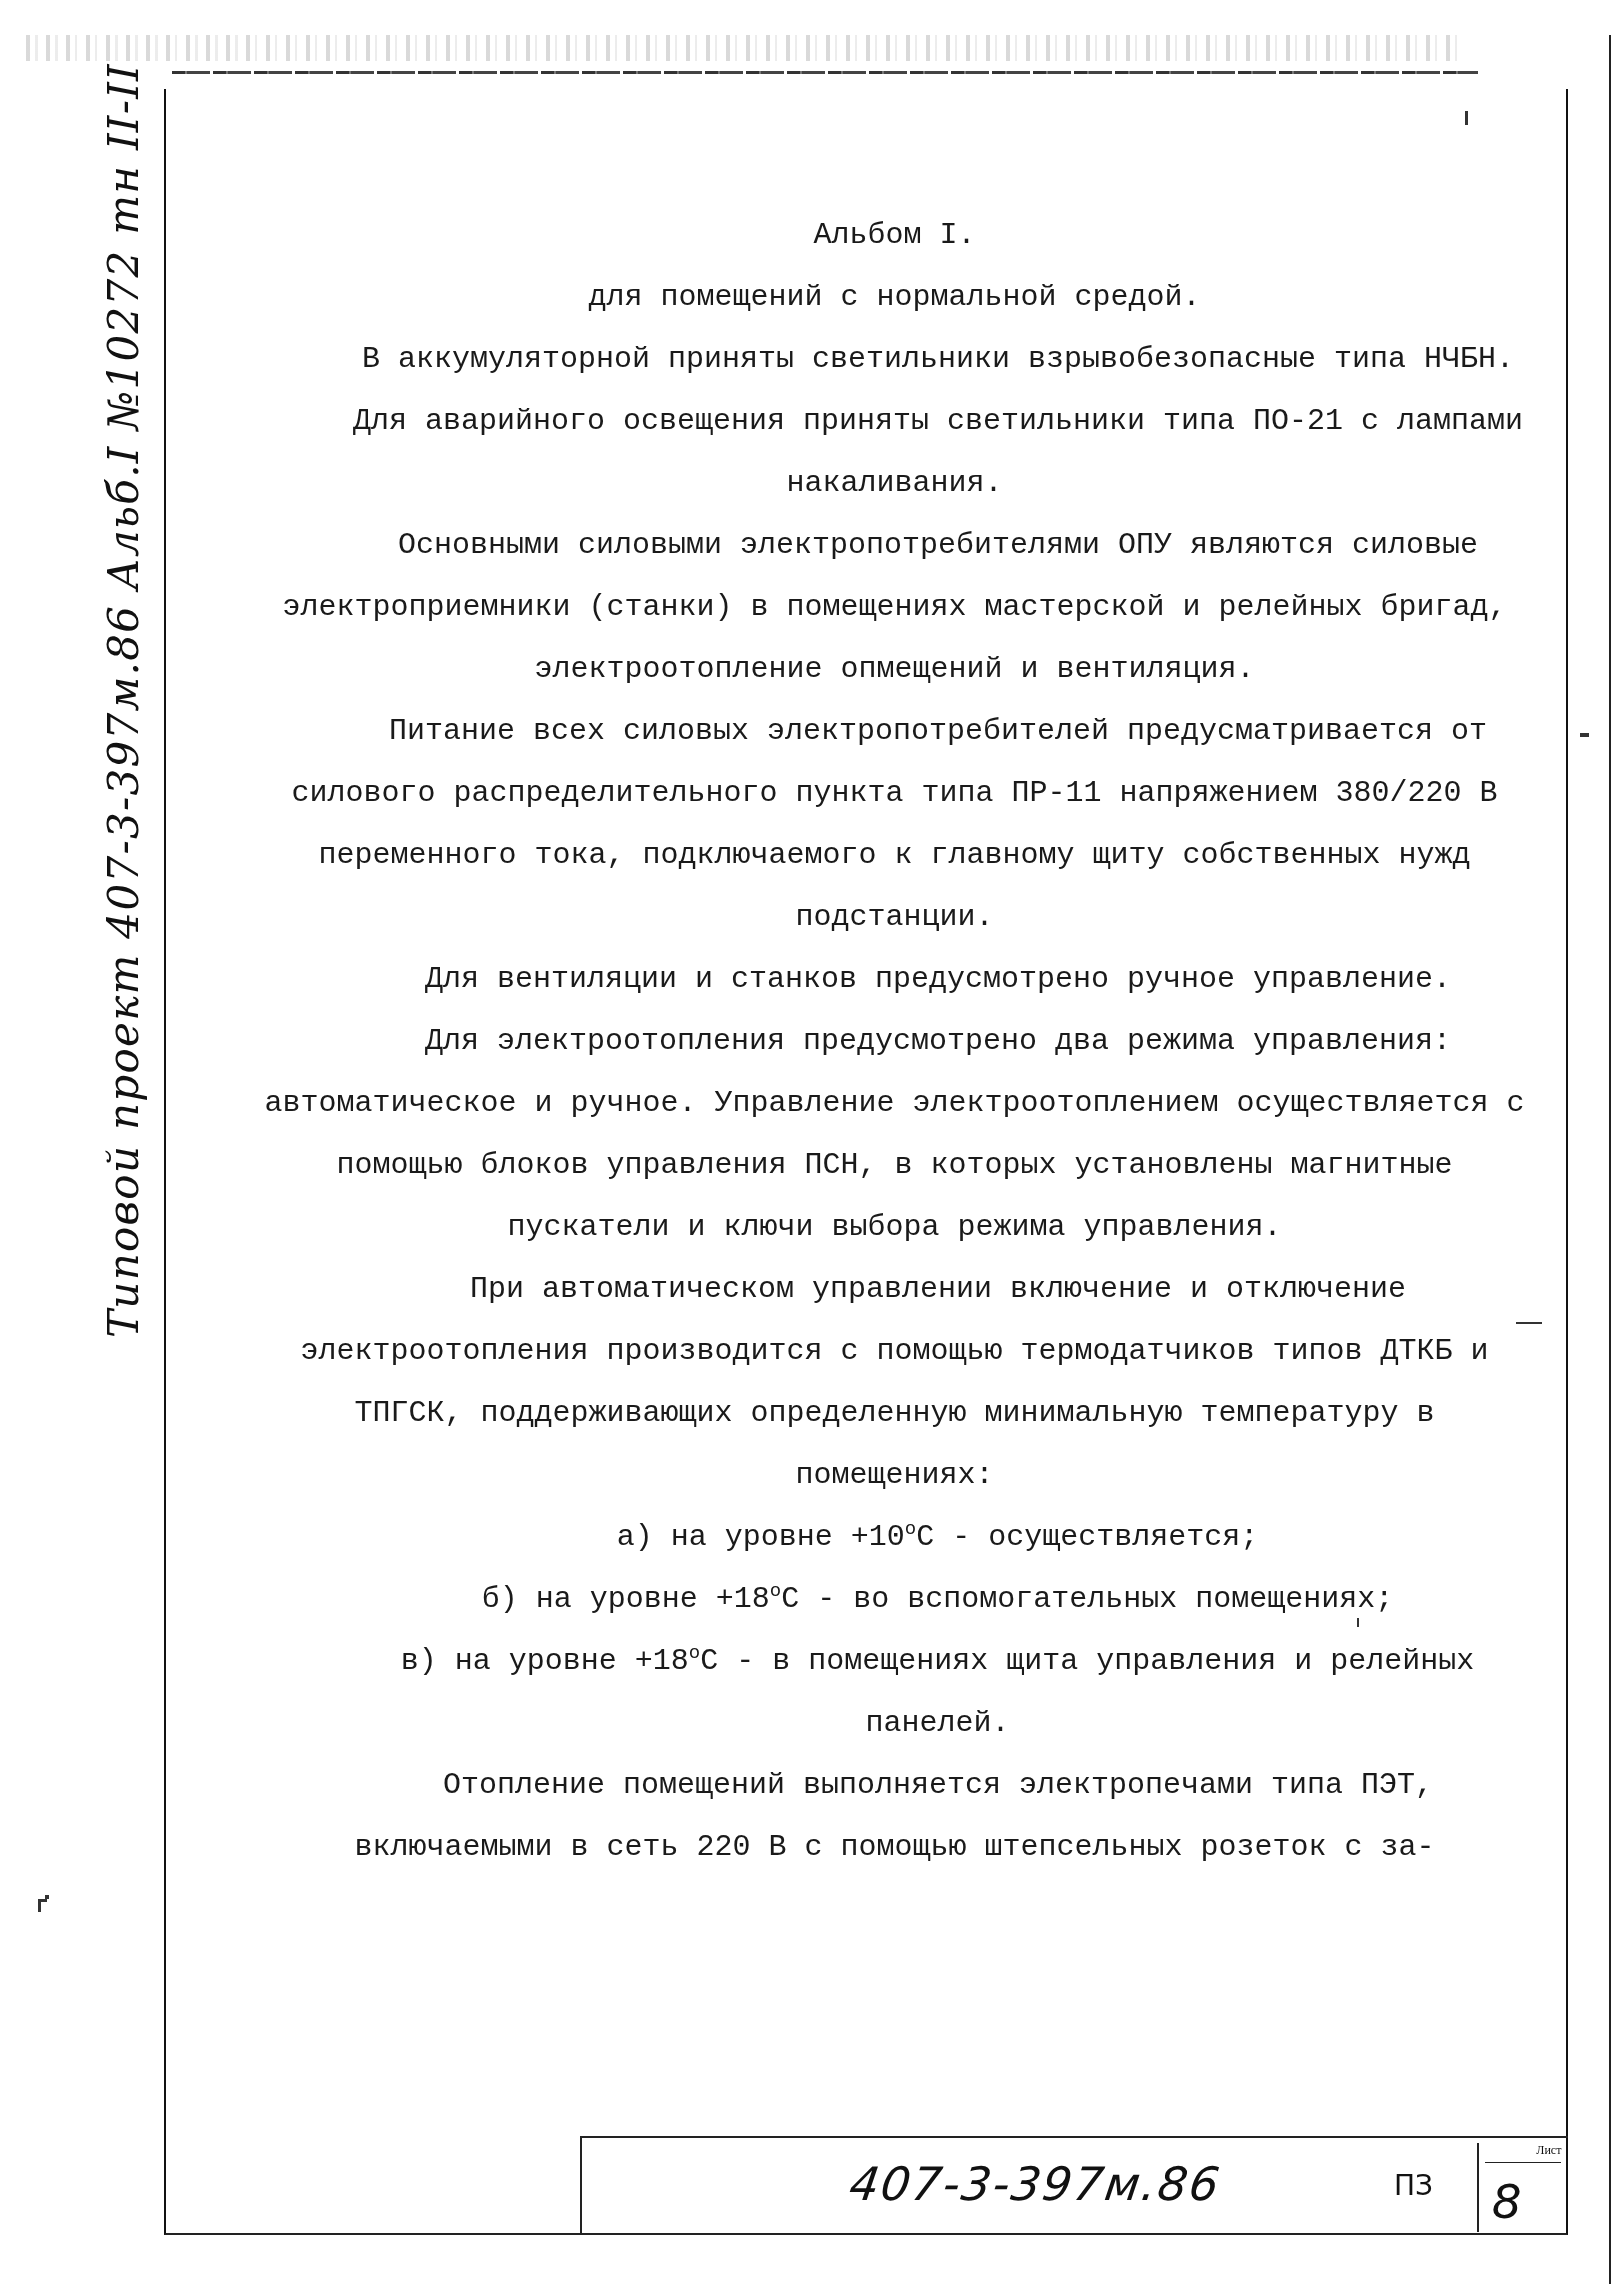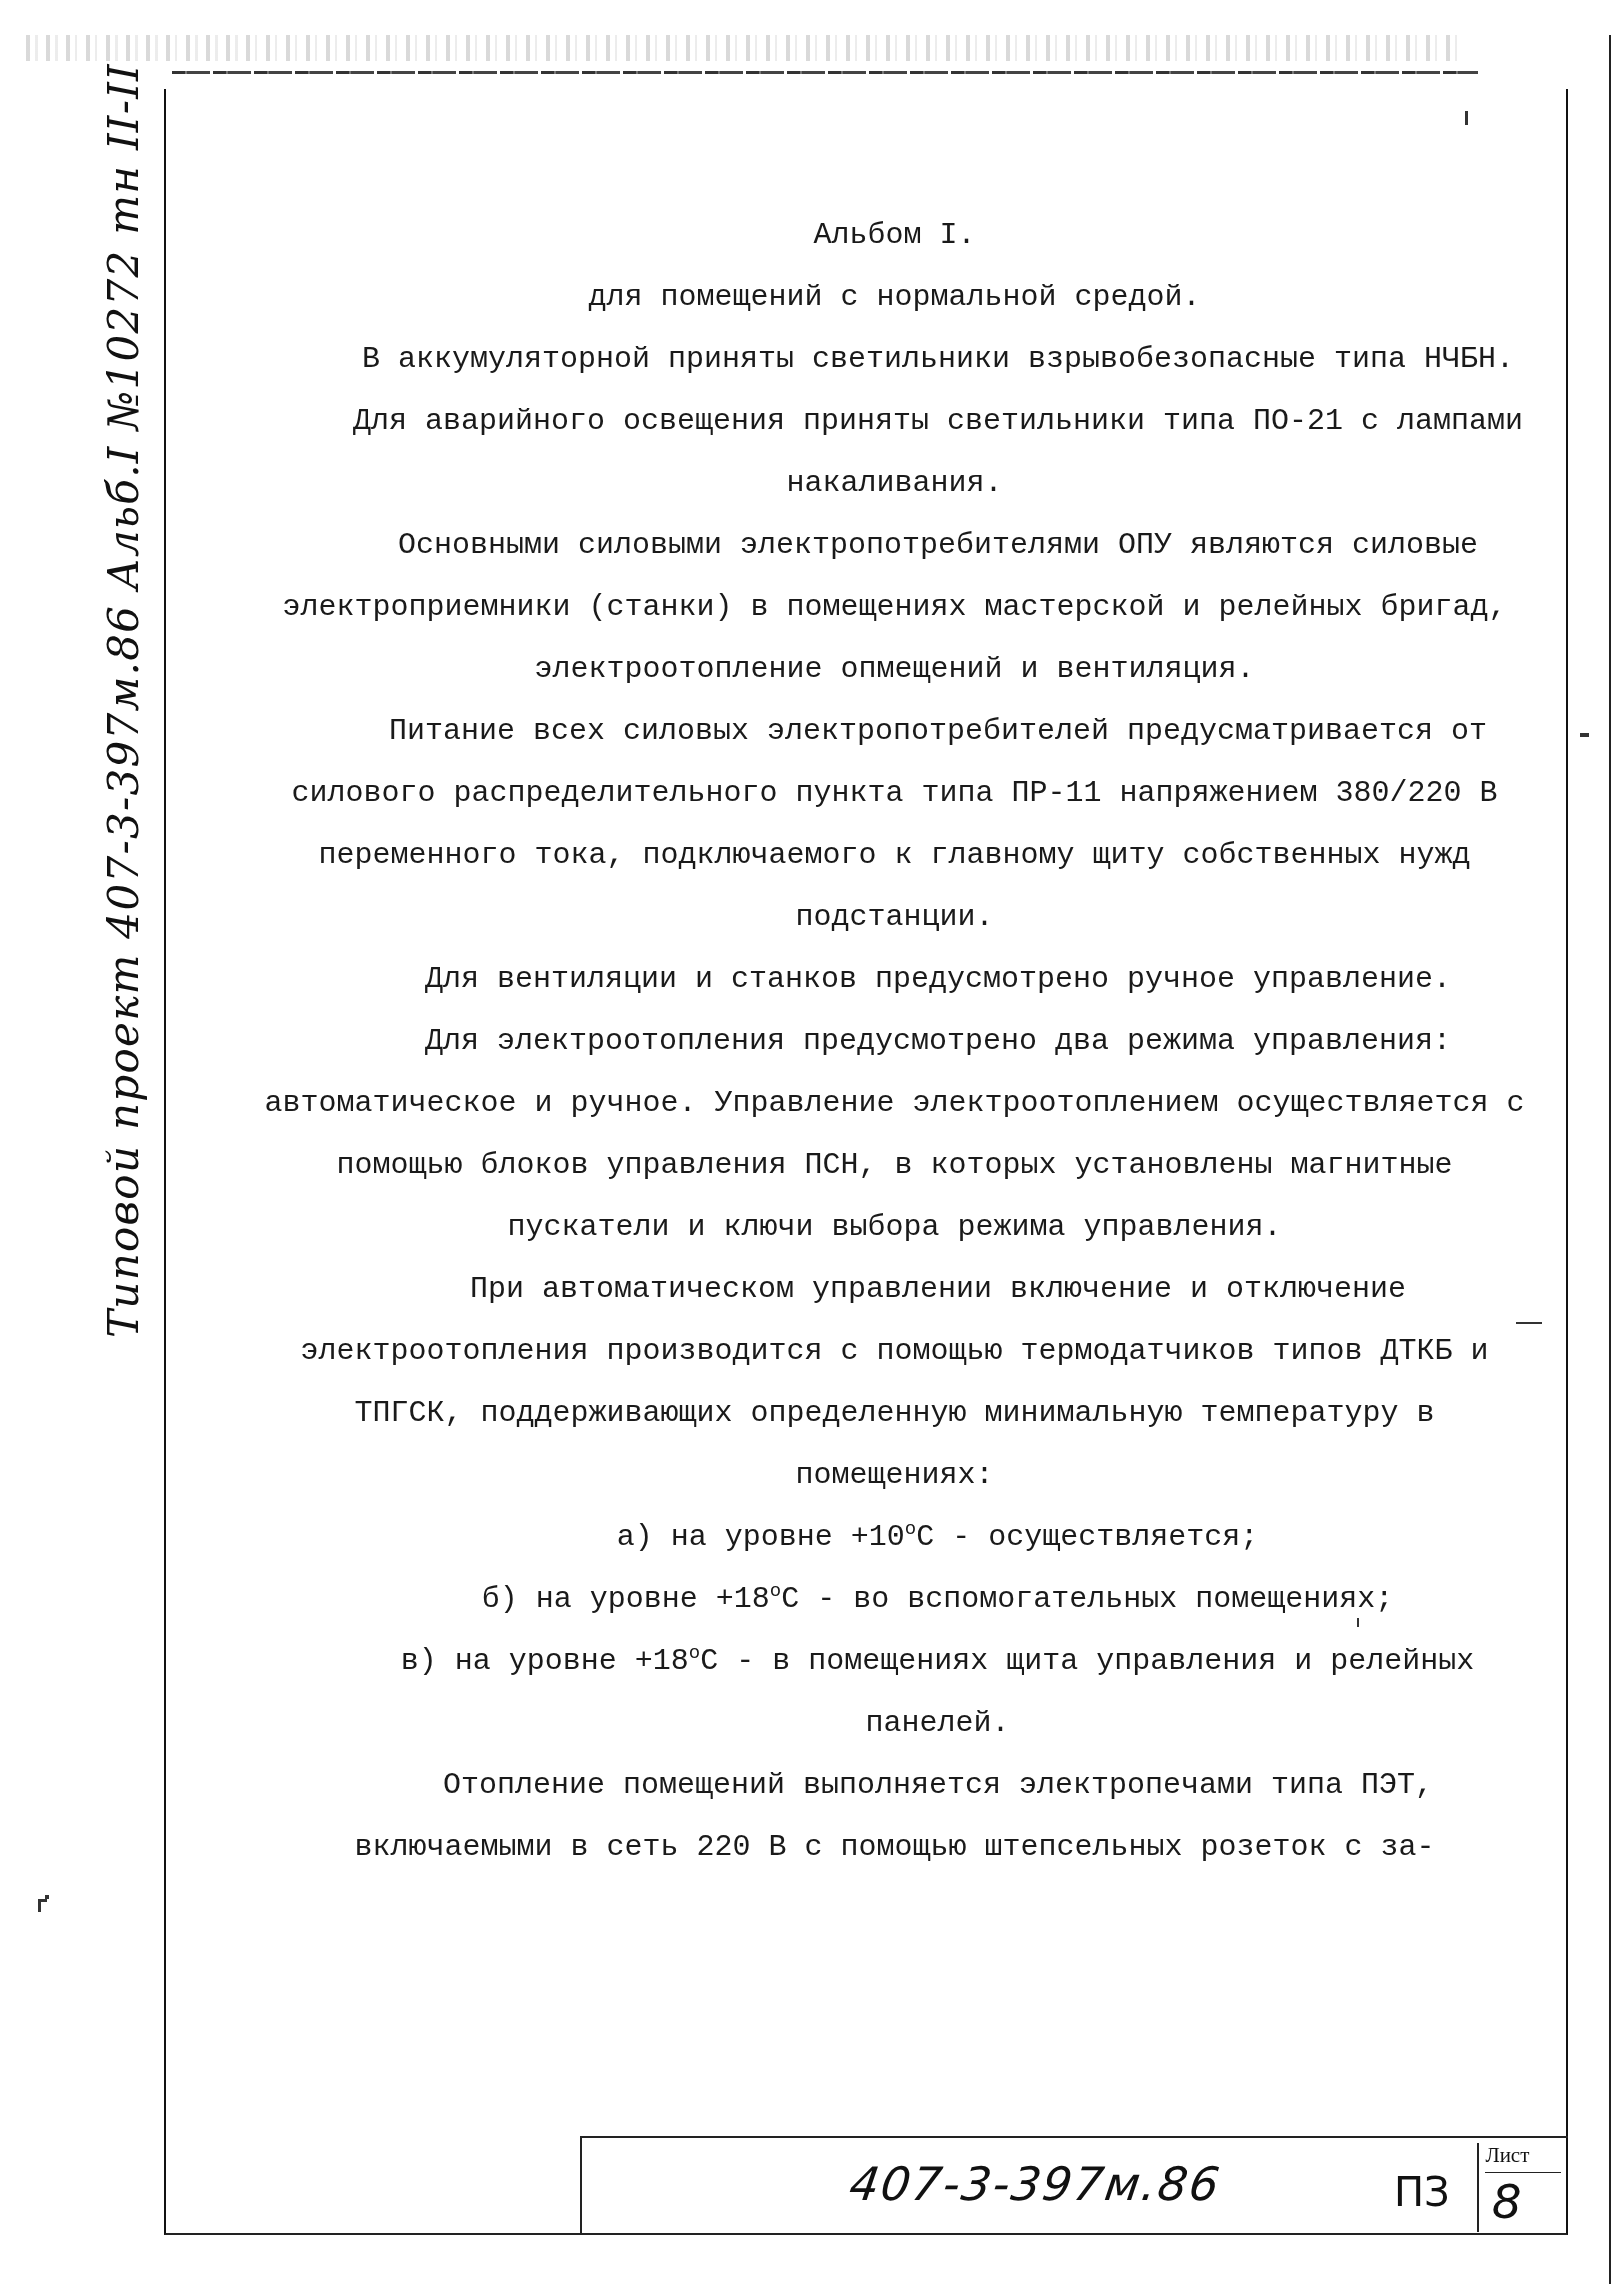--- a/index.html
+++ b/index.html
@@ -17,24 +17,24 @@
     .content { position: absolute; left: 248px; top: 204px; width: 1293px;
       font-family: "Liberation Mono", "DejaVu Sans Mono", monospace; font-size: 30px; line-height: 62px; color: #1a1a1a; text-align: center; }
     .content p { margin: 0; }
     .indent { text-indent: 87px; }
     .list-item { padding-left: 86px; }
     sup { font-size: 19px; line-height: 0; }
     .title-block { position: absolute; left: 580px; top: 2136px; width: 986px; height: 96px;
       border-top: 2.5px solid #222; border-left: 2.5px solid #222; }
     .doc-code { position: absolute; left: 268px; top: 19px; font-family: "DejaVu Sans", sans-serif; font-style: italic;
       font-size: 46px; letter-spacing: 1.9px; transform: skewX(-8deg); }
-    .section-code { position: absolute; left: 812px; top: 31px; font-family: "DejaVu Sans", sans-serif; font-size: 40px; }
+    .section-code { position: absolute; left: 812px; top: 31px; font-family: "DejaVu Sans", sans-serif; font-size: 28px; }
     .sheet-cell { position: absolute; left: 895px; top: 5.1px; width: 87px; height: 89px; border-left: 2.5px solid #222; }
-    .sheet-label { position: absolute; left: 6.4px; top: 0; width: 76px; text-align: left;
-      font-family: "Liberation Serif", serif; font-size: 21px; border-bottom: 1.9px solid #222; padding-bottom: 3.8px; }
+    .sheet-label { position: absolute; left: 6.4px; top: 0; width: 76px; text-align: right;
+      font-family: "Liberation Serif", serif; font-size: 12px; border-bottom: 1.9px solid #222; padding-bottom: 3.8px; }
     .sheet-num { position: absolute; left: 12.7px; top: 31px; font-family: "DejaVu Sans", sans-serif; font-style: italic; font-size: 47px; }
     .stray { position: absolute; background: #333; }
   </style>
 </head>
 <body>
 
 <div class="scan-noise"></div>
 <div class="scan-noise2"></div>
 <div class="outer-right"></div>
 

